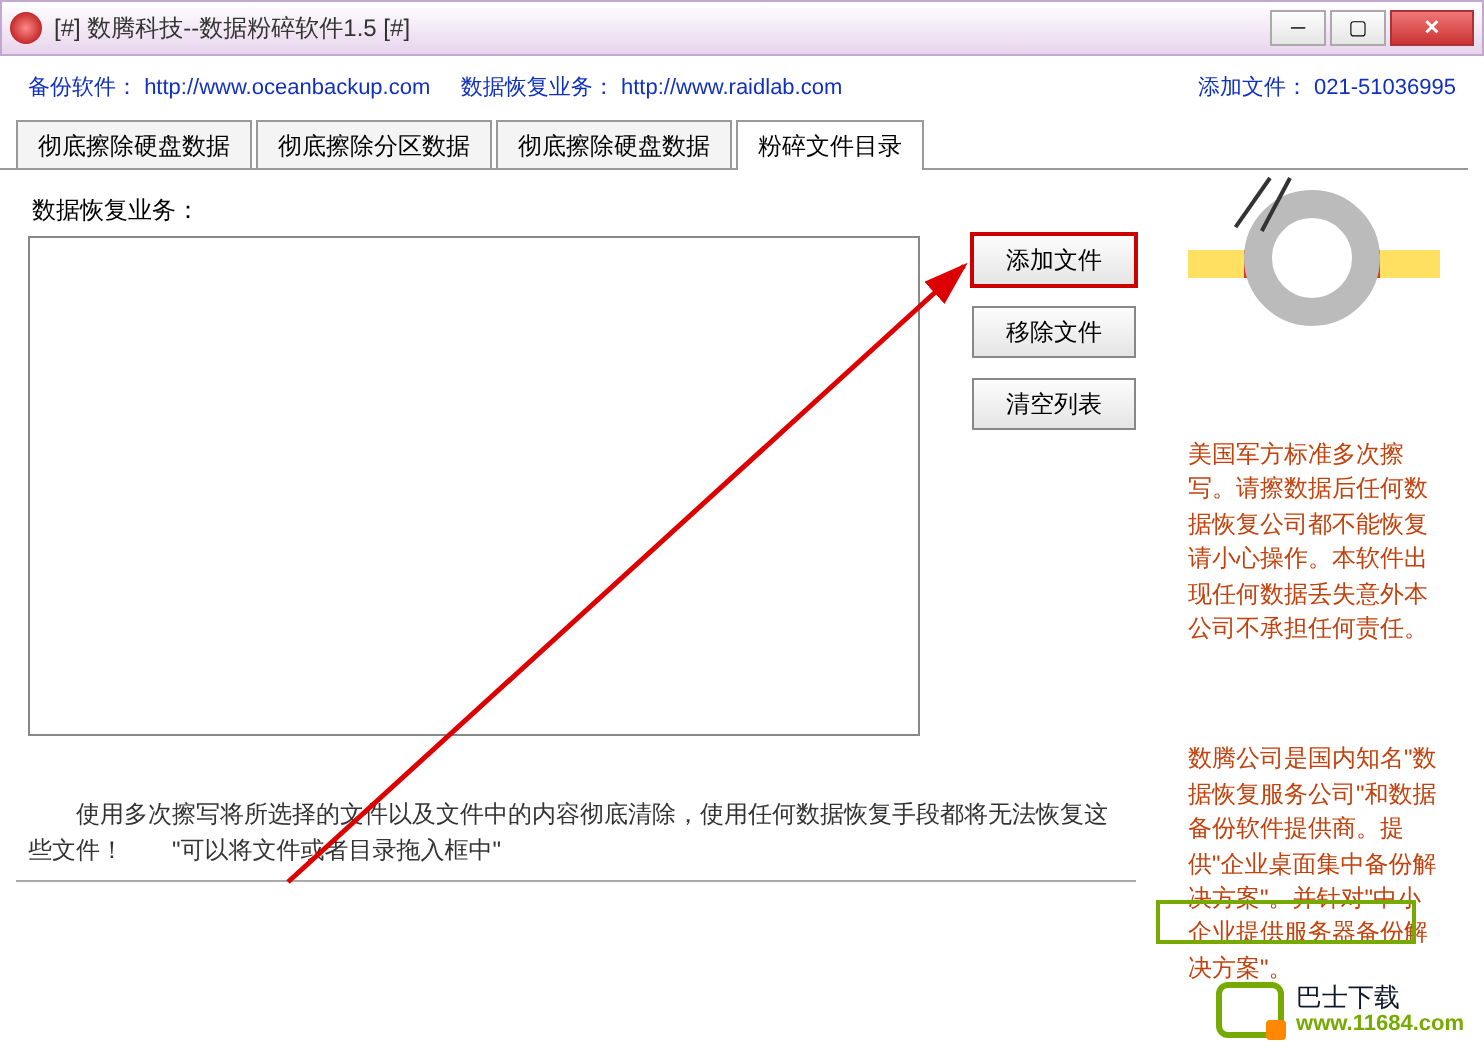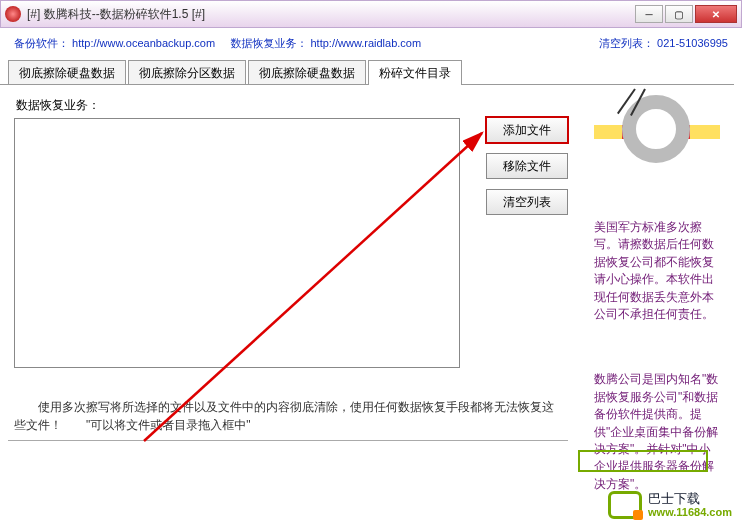--- a/index.html
+++ b/index.html
@@ -24,21 +24,21 @@
 .btn-col { position: absolute; left: 472px; top: 26px; display: flex; flex-direction: column; gap: 10px; }
 .btn { width: 82px; height: 26px; border: 1px solid #888; background: linear-gradient(#fdfdfd, #e5e5e5); cursor: pointer; font-size: 12px; }
 .btn.highlight { outline: 2px solid #c00; outline-offset: -1px; }
 .desc { margin-top: 30px; width: 550px; line-height: 1.5; font-size: 12px; color: #333; text-indent: 2em; }
 .right-pane { width: 136px; padding-left: 8px; }
 .diagram { width: 126px; height: 80px; border: 0; position: relative; margin-bottom: 8px; }
 .diagram .ring { width: 68px; height: 68px; border: 14px solid #bbb; border-radius: 50%; position: absolute; left: 28px; top: 4px; background: #fff; }
 .diagram .band { position: absolute; left: 0; top: 34px; width: 126px; height: 14px; background: #ffe060; }
 .diagram .redseg { position: absolute; top: 34px; width: 14px; height: 14px; background: #d33; }
 .diagram .arm { position: absolute; left: 40px; top: -2px; width: 2px; height: 30px; background: #333; transform: rotate(35deg); transform-origin: top; }
-.info { font-size: 12px; line-height: 1.45; margin-bottom: 12px; color: #701a75; margin-top: 48px; }
+.info { font-size: 12px; line-height: 1.45; margin-bottom: 12px; color: #c2410c; margin-top: 48px; }
 .arrow-svg { position: absolute; left: 30px; top: 30px; width: 540px; height: 340px; pointer-events: none; z-index: 5; }
 .bottom-border { position: absolute; left: 8px; top: 440px; width: 560px; border-top: 1px solid #aaa; }
 .green-rect { position: absolute; left: 578px; top: 450px; width: 130px; height: 22px; border: 2px solid #7a0; }
 .watermark { position: absolute; right: 10px; bottom: 8px; display: flex; align-items: center; gap: 6px; }
 .watermark .logo { width: 34px; height: 28px; border: 3px solid #7a0; border-radius: 6px; position: relative; }
 .watermark .logo::after { content: ""; position: absolute; right: -4px; bottom: -4px; width: 10px; height: 10px; background: #f80; border-radius: 2px; }
 .watermark .txt { font-size: 13px; color: #0f172a; line-height: 1.1; }
 .watermark .url { font-size: 11px; color: #7a0; font-weight: bold; }
 </style>
 </head>
@@ -54,21 +54,21 @@
 
 <div class="header">
   <div class="left">
     <span>备份软件：</span>
     <a href="#">http://www.oceanbackup.com</a>
     &nbsp;&nbsp;&nbsp;
     <span>数据恢复业务：</span>
     <a href="#">http://www.raidlab.com</a>
   </div>
   <div class="right">
-    <span>清空列表：</span>
+    <span>添加文件：</span>
     <span>021-51036995</span>
   </div>
 </div>
 
 <div class="tabs">
   <div class="tab">彻底擦除硬盘数据</div>
   <div class="tab">彻底擦除分区数据</div>
   <div class="tab">彻底擦除硬盘数据</div>
   <div class="tab active">粉碎文件目录</div>
 </div>

